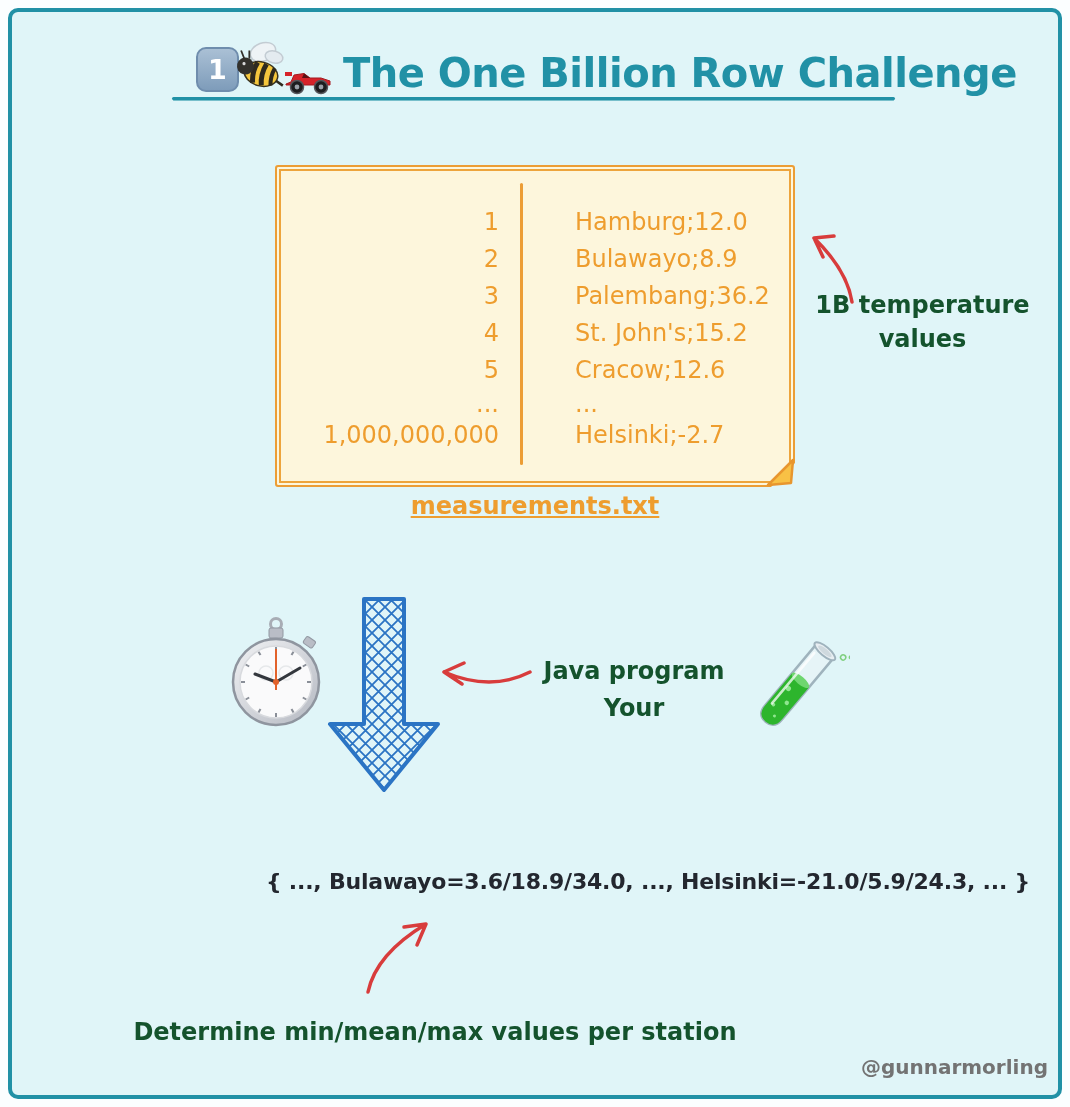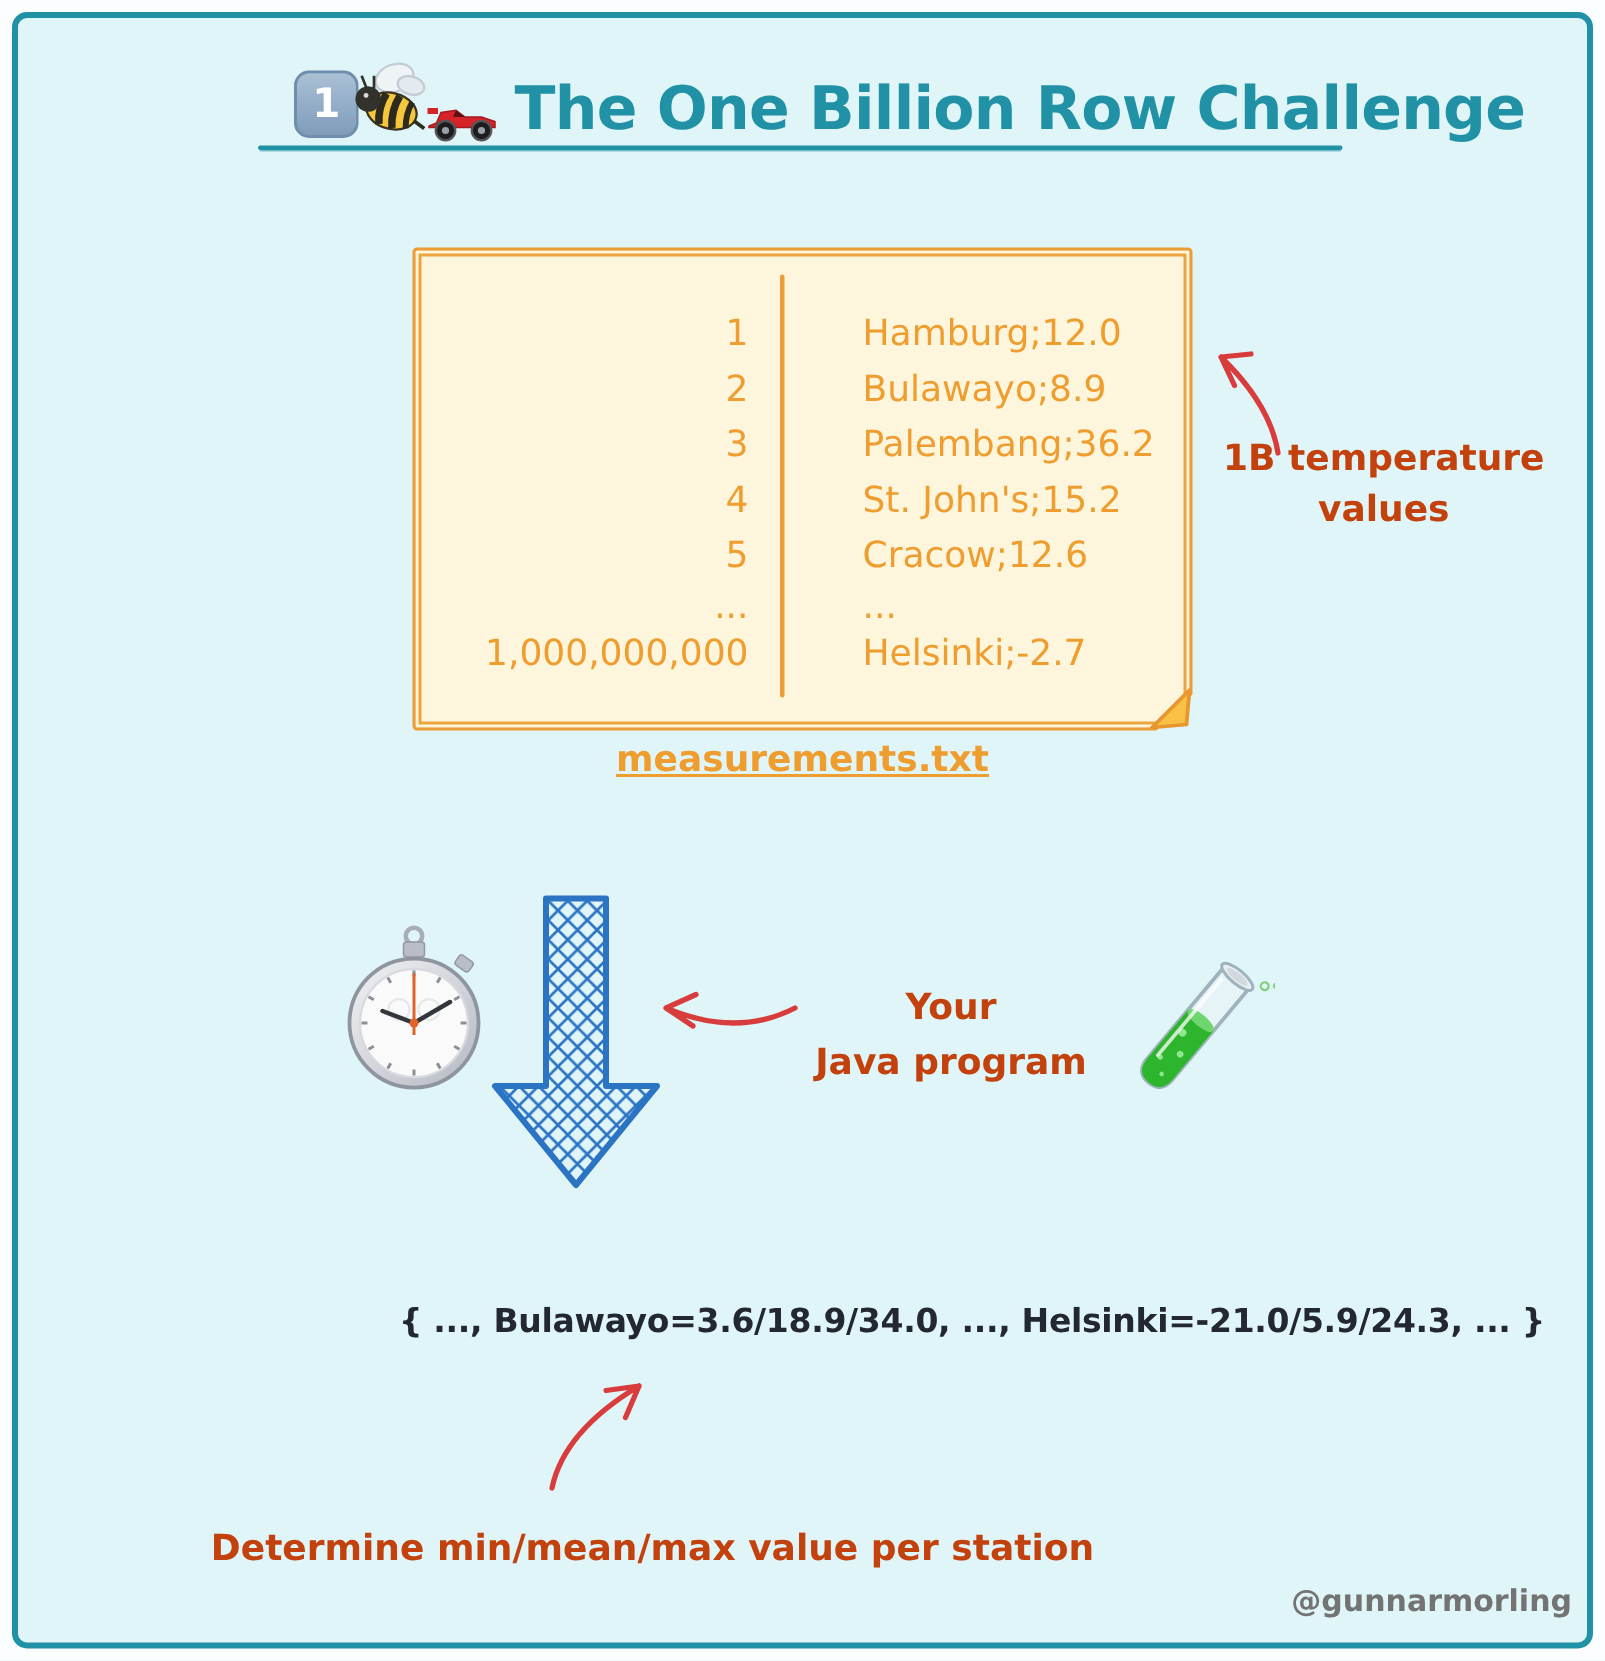--- a/index.html
+++ b/index.html
@@ -29,21 +29,21 @@
   .card-rows { position: absolute; left: 0; right: 0; top: 36px; }
   .file-row { display: flex; height: 37px; align-items: center; color: #ee9d2e; font-size: 24px; }
   .file-row.tight { height: 31px; }
   .file-row .num { width: 222px; text-align: right; }
   .file-row .val { margin-left: 76px; white-space: nowrap; }
   .fold-svg { position: absolute; right: -3px; bottom: -3px; }
   .filename { position: absolute; left: 275px; top: 492px; width: 520px; text-align: center;
               color: #ee9d2e; font-size: 24px; font-weight: bold; text-decoration: underline; }
 
   
-  .red-label { position: absolute; color: #c2410c; font-weight: bold; text-align: center; }
+  .red-label { position: absolute; color: #14532d; font-weight: bold; text-align: center; }
   .input-label { left: 800px; top: 288px; width: 245px; font-size: 24px; line-height: 34px; }
   .program-label { left: 528px; top: 653px; width: 212px; font-size: 24px; line-height: 37px; }
   .task-label { left: 120px; top: 1018px; width: 630px; font-size: 24px; }
 
   .arrow-svg { position: absolute; }
   .arrow-svg path { stroke: #d83c3c; stroke-width: 3.5; fill: none; stroke-linecap: round; stroke-linejoin: round; }
 
   
   .output-line { position: absolute; left: 40px; top: 869px; width: 990px; text-align: right;
                  font-size: 22px; font-weight: bold; color: #23272f; letter-spacing: -0.2px; white-space: nowrap; }
@@ -179,22 +179,22 @@
       </pattern>
     </defs>
     <path d="M44,5 L84,5 L84,130 L118,130 L64,196 L10,130 L44,130 Z" fill="url(#xh)" stroke="#2b74c4" stroke-width="4" stroke-linejoin="round"></path>
   </svg>
 
   <svg class="arrow-svg" style="left:436px; top:648px;" width="100" height="46" viewBox="0 0 100 46">
     <path d="M94,24 Q55,44 8,24 M8,24 L28,15 M8,24 L26,36"></path>
   </svg>
 
   <div class="red-label program-label">
+    <div>Java program</div>
     <div>Your</div>
-    <div>Java program</div>
   </div>
 
   <svg class="abs" style="left:738px; top:626px;" width="112" height="120" viewBox="0 0 112 120">
     <g transform="rotate(40 56 62)">
       <path d="M45,14 L45,94 Q45,106 56,106 Q67,106 67,94 L67,14 Z" fill="rgba(233,242,246,0.65)" stroke="#9fb3bd" stroke-width="2.5"></path>
       <path d="M45,52 L45,94 Q45,106 56,106 Q67,106 67,94 L67,52 Z" fill="#2db52d"></path>
       <ellipse cx="56" cy="52" rx="11" ry="4" fill="#6fd66f"></ellipse>
       <circle cx="52" cy="66" r="2.6" fill="#8fe68f"></circle>
       <circle cx="60" cy="78" r="2.2" fill="#8fe68f"></circle>
       <circle cx="51" cy="88" r="1.8" fill="#8fe68f"></circle>
@@ -206,16 +206,16 @@
       <circle cx="80" cy="1.8" r="1.6" fill="none" stroke="#7fcf7f" stroke-width="1.5"></circle>
     </g>
   </svg>
 
   <div class="output-line">{ ..., Bulawayo=3.6/18.9/34.0, ..., Helsinki=-21.0/5.9/24.3, ... }</div>
 
   <svg class="arrow-svg" style="left:352px; top:912px;" width="92" height="86" viewBox="0 0 92 86">
     <path d="M16,80 Q24,42 74,12 M74,12 L52,15 M74,12 L65,33"></path>
   </svg>
 
-  <div class="red-label task-label">Determine min/mean/max value per station</div>
+  <div class="red-label task-label">Determine min/mean/max values per station</div>
 
   <div class="signature">@gunnarmorling</div>
 </div>
 
 </body></html>

